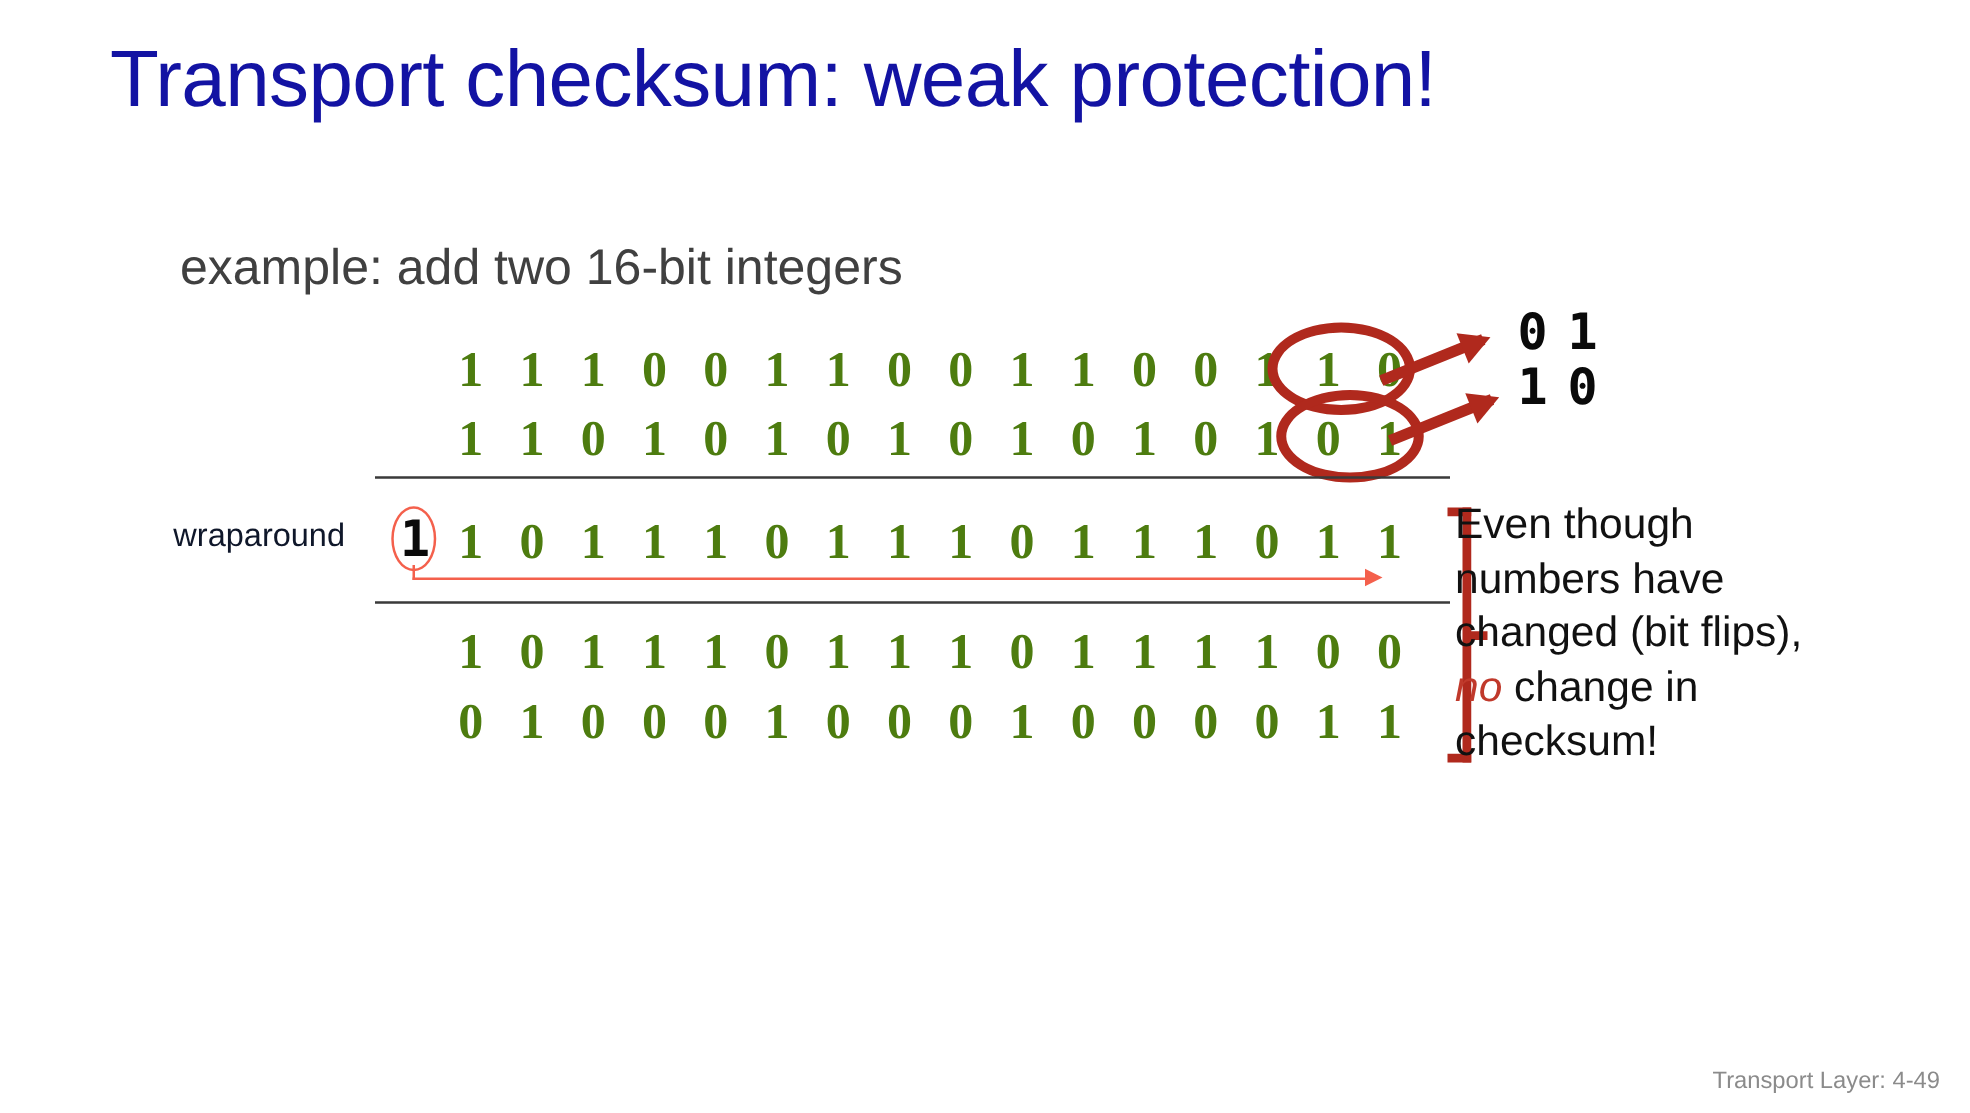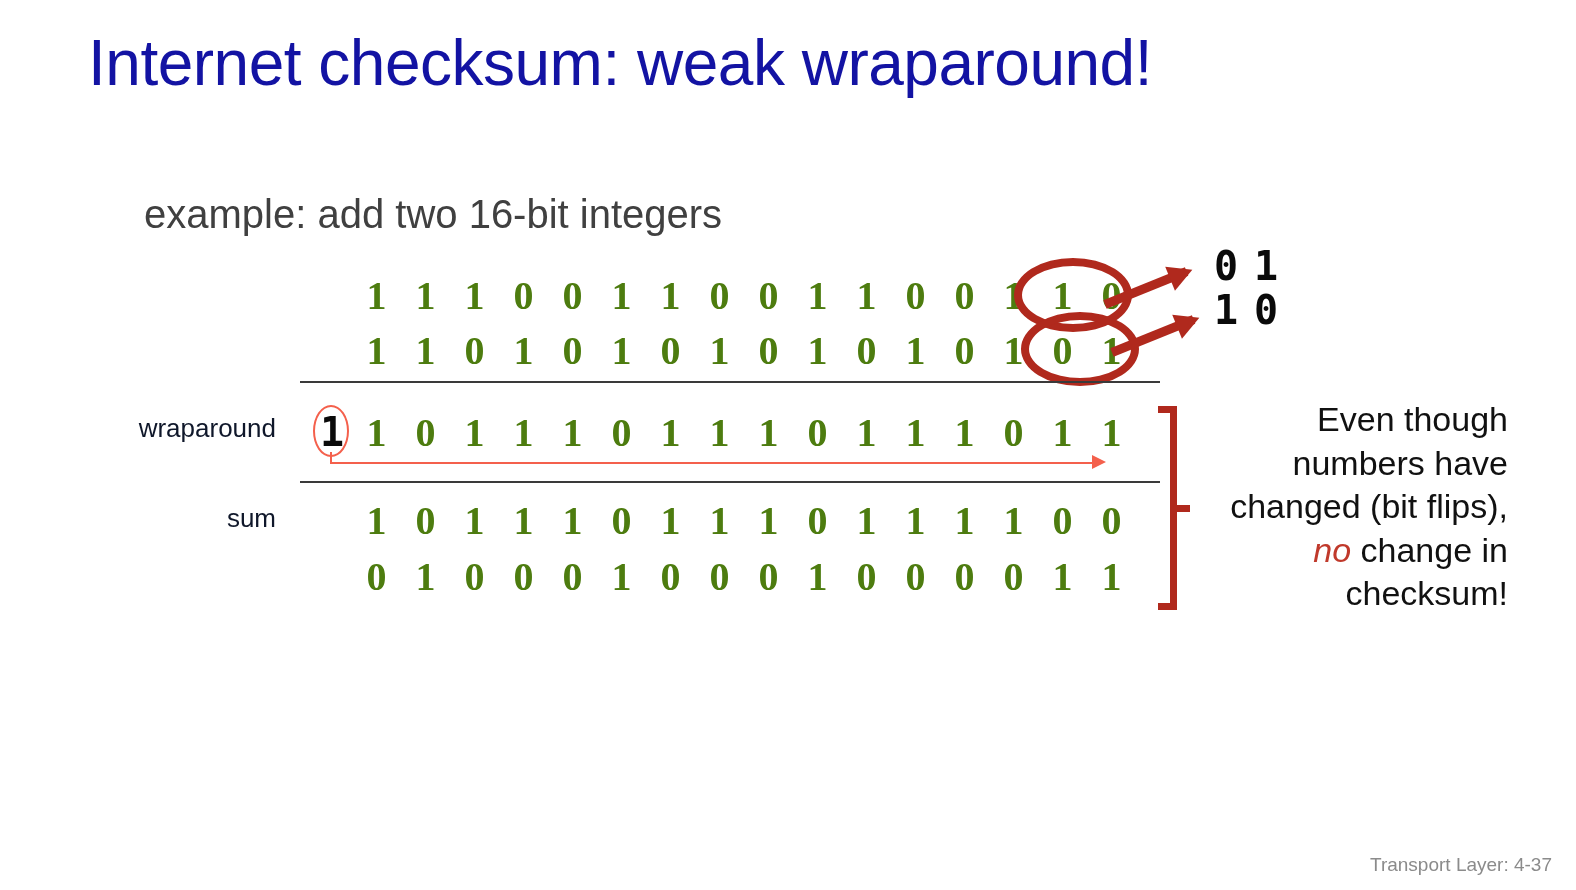--- a/index.html
+++ b/index.html
@@ -222,27 +222,26 @@
     top: 50%;
     margin-top: -3.5px;
     width: 15px;
     height: 7px;
     background: #b0291d;
   }
 
   
   #callout {
     position: absolute;
-    left: 1208px;
+    left: 1164px;
     top: 398px;
     width: 300px;
     font-size: 34px;
     line-height: 1.28;
     color: #111111;
-    text-align: right;
   }
   #callout .emph {
     color: #c0392b;
     font-style: italic;
   }
 
   
   #footer {
     position: absolute;
     right: 24px;
@@ -250,21 +249,21 @@
     font-size: 19px;
     color: #8b8b8b;
     white-space: nowrap;
   }
 </style>
 </head>
 <body>
 
 <div id="slide">
 
-  <div id="slide-title">Internet checksum: weak wraparound!</div>
+  <div id="slide-title">Transport checksum: weak protection!</div>
 
   <div id="example-caption">example: add two 16-bit integers</div>
 
   <div class="bitrow" id="bitrow-addend1"><span class="bit">1</span><span class="bit">1</span><span class="bit">1</span><span class="bit">0</span><span class="bit">0</span><span class="bit">1</span><span class="bit">1</span><span class="bit">0</span><span class="bit">0</span><span class="bit">1</span><span class="bit">1</span><span class="bit">0</span><span class="bit">0</span><span class="bit">1</span><span class="bit">1</span><span class="bit">0</span></div>
   <div class="bitrow" id="bitrow-addend2"><span class="bit">1</span><span class="bit">1</span><span class="bit">0</span><span class="bit">1</span><span class="bit">0</span><span class="bit">1</span><span class="bit">0</span><span class="bit">1</span><span class="bit">0</span><span class="bit">1</span><span class="bit">0</span><span class="bit">1</span><span class="bit">0</span><span class="bit">1</span><span class="bit">0</span><span class="bit">1</span></div>
 
   <div class="bit-ellipse" id="ellipse-upper"></div>
   <div class="bit-ellipse" id="ellipse-lower"></div>
 
   <div class="flip-arrow" id="flip-arrow-upper"></div>
@@ -278,31 +277,30 @@
 
   <div class="row-label" id="label-wraparound">wraparound</div>
   <div id="carry-digit">1</div>
   <div id="carry-circle"></div>
   <div class="bitrow" id="bitrow-wraparound"><span class="bit">1</span><span class="bit">0</span><span class="bit">1</span><span class="bit">1</span><span class="bit">1</span><span class="bit">0</span><span class="bit">1</span><span class="bit">1</span><span class="bit">1</span><span class="bit">0</span><span class="bit">1</span><span class="bit">1</span><span class="bit">1</span><span class="bit">0</span><span class="bit">1</span><span class="bit">1</span></div>
 
   <div id="carry-arrow-vert"></div>
   <div id="carry-arrow-horz"></div>
   <div id="carry-arrow-head"></div>
 
-  <div class="row-label" id="label-sum">sum</div>
   <div class="bitrow" id="bitrow-sum"><span class="bit">1</span><span class="bit">0</span><span class="bit">1</span><span class="bit">1</span><span class="bit">1</span><span class="bit">0</span><span class="bit">1</span><span class="bit">1</span><span class="bit">1</span><span class="bit">0</span><span class="bit">1</span><span class="bit">1</span><span class="bit">1</span><span class="bit">1</span><span class="bit">0</span><span class="bit">0</span></div>
 
   <div class="bitrow" id="bitrow-checksum"><span class="bit">0</span><span class="bit">1</span><span class="bit">0</span><span class="bit">0</span><span class="bit">0</span><span class="bit">1</span><span class="bit">0</span><span class="bit">0</span><span class="bit">0</span><span class="bit">1</span><span class="bit">0</span><span class="bit">0</span><span class="bit">0</span><span class="bit">0</span><span class="bit">1</span><span class="bit">1</span></div>
 
   <div id="bracket">
     <div class="b-top"></div>
     <div class="b-vert"></div>
     <div class="b-bot"></div>
     <div class="b-nub"></div>
   </div>
 
   <div id="callout">
     <span>Even though numbers have changed (bit flips), </span><span class="emph">no</span><span> change in checksum!</span>
   </div>
 
-  <div id="footer">Transport Layer: 4-37</div>
+  <div id="footer">Transport Layer: 4-49</div>
 
 </div>
 
 </body></html>

